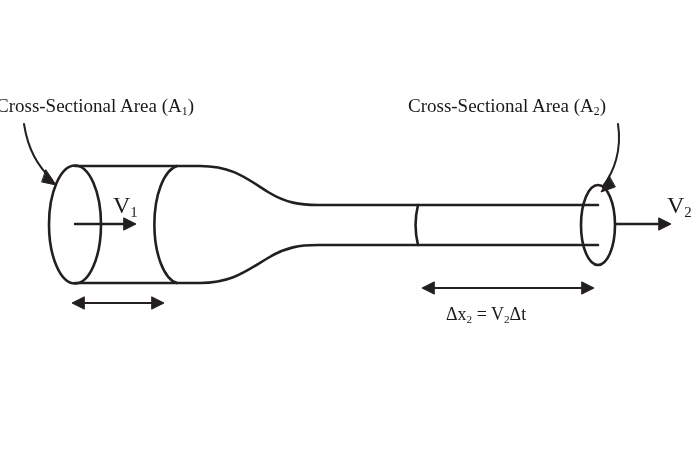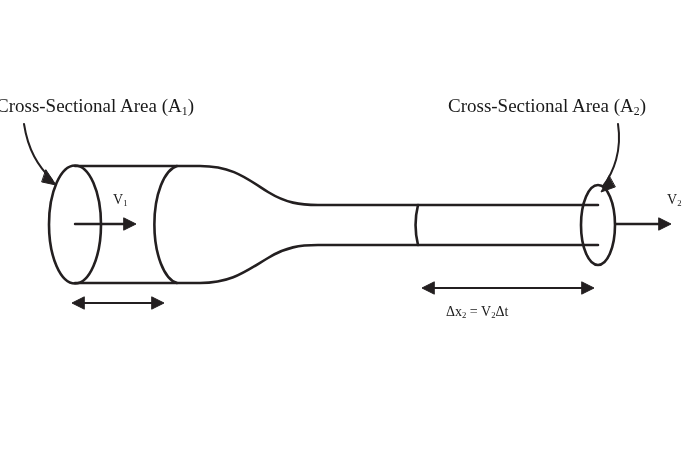--- a/index.html
+++ b/index.html
@@ -27,32 +27,32 @@
     position: absolute;
     white-space: nowrap;
     font-family: "Liberation Serif", serif;
     color: #1a1a1a;
     line-height: 1;
   }
   .lbl-area {
     font-size: 19px;
   }
   .lbl-v {
-    font-size: 14px;
+    font-size: 24px;
   }
   .lbl-dx {
-    font-size: 14px;
+    font-size: 18px;
   }
   .sub {
     font-size: 0.62em;
     vertical-align: -0.28em;
     letter-spacing: 0;
   }
   #area1-label { left: -4px; top: 96px; }
-  #area2-label { left: 448px; top: 96px; }
+  #area2-label { left: 408px; top: 96px; }
   #v1-label { left: 113px; top: 193px; }
   #v2-label { left: 628px; top: 193px; margin-left: 39px; }
   #dx1-label { left: 62px; top: 326px; }
   #dx2-label { left: 446px; top: 305px; }
 </style>
 </head>
 <body>
 
 <div id="stage">
 

